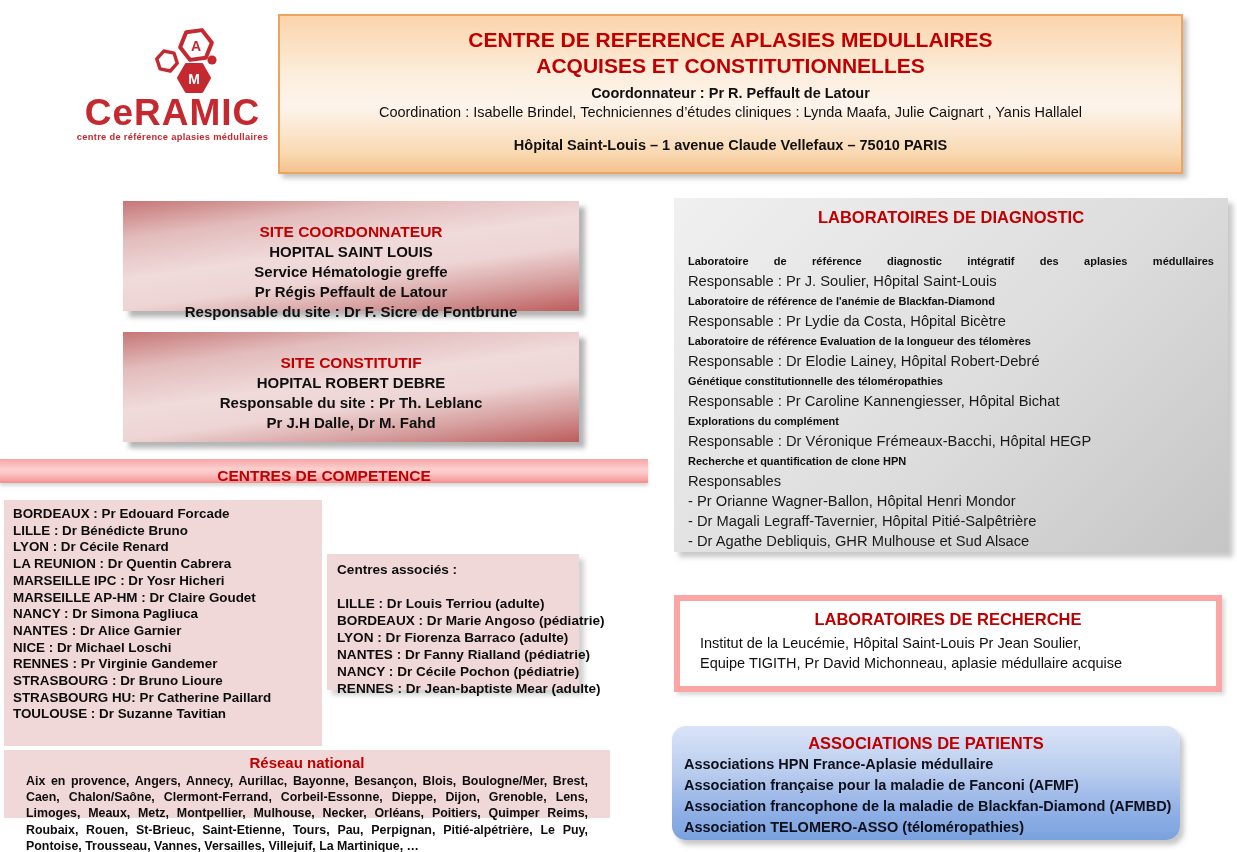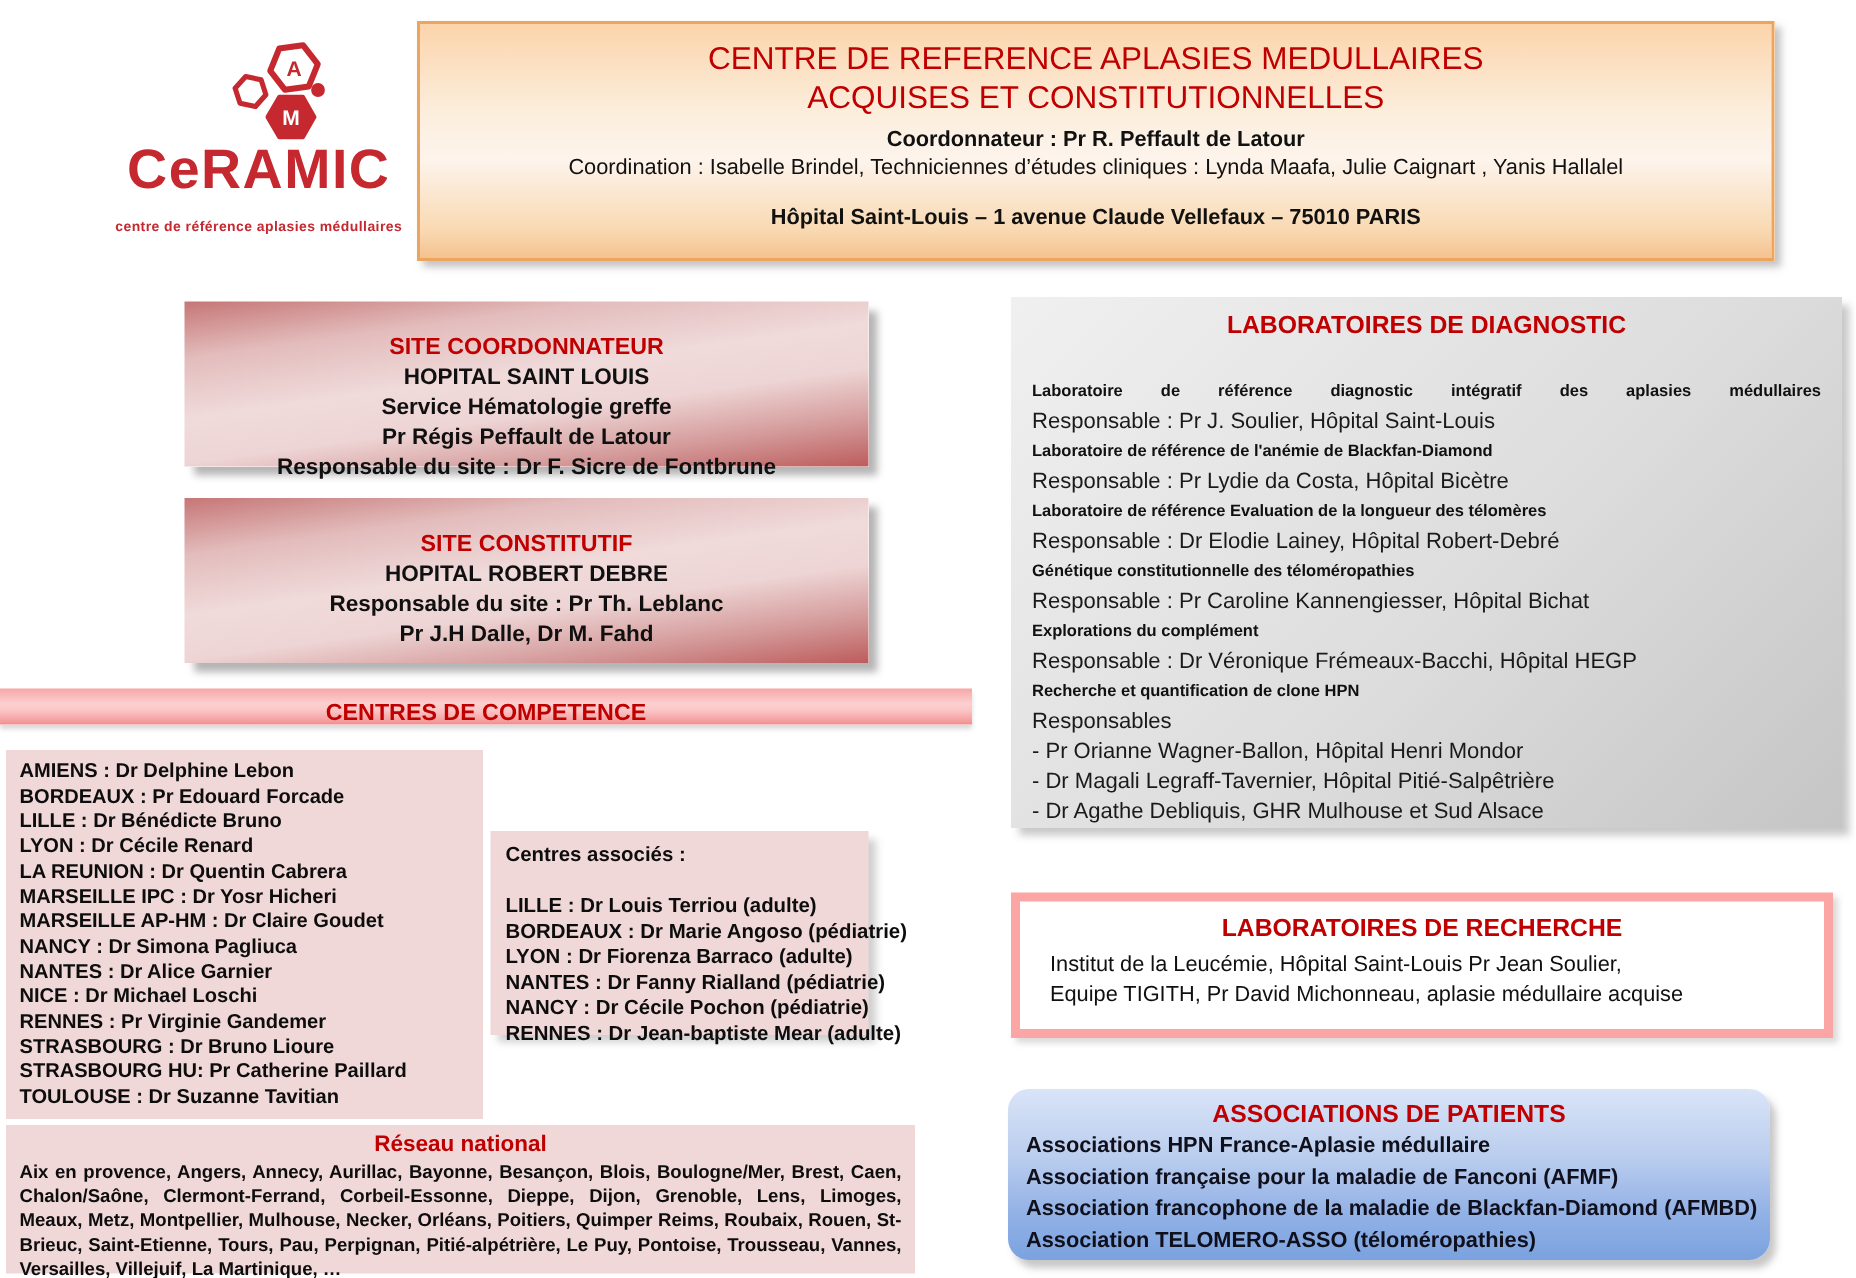--- a/index.html
+++ b/index.html
@@ -4,30 +4,30 @@
 <style>
   html,body{margin:0;padding:0;background:#ffffff;}
   #canvas{
     position:relative;width:1237px;height:852px;background:#ffffff;overflow:hidden;
     font-family:"Liberation Sans", sans-serif;color:#101010;
   }
   
   .logo{position:absolute;left:70px;top:22px;width:205px;text-align:center;}
   .logo svg{display:block;margin:0 auto;}
   .logo-name{font-size:37px;font-weight:bold;color:#c5282f;line-height:34px;letter-spacing:1px;margin-top:2px;}
-  .logo-tagline{font-size:9.3px;font-weight:bold;color:#c5282f;letter-spacing:0.3px;margin-top:16px;white-space:nowrap;}
+  .logo-tagline{font-size:9.3px;font-weight:bold;color:#c5282f;letter-spacing:0.3px;margin-top:2px;white-space:nowrap;}
   
   .header-box{
     position:absolute;left:278px;top:14px;width:905px;height:160px;box-sizing:border-box;
     border:2px solid #eba55e;
     background:linear-gradient(180deg,#fbd4ab 0%,#fceedd 38%,#fdf4ec 58%,#f9d9b2 88%,#f4c28f 100%);
     box-shadow:4px 4px 5px rgba(145,145,145,.55);
     text-align:center;padding-top:11px;
   }
-  .header-title{font-size:21px;font-weight:normal;color:#c00000;line-height:26px;}
+  .header-title{font-size:21px;font-weight:bold;color:#c00000;line-height:26px;}
   .header-coord{font-size:14.5px;font-weight:bold;color:#111;margin-top:6px;}
   .header-coordination{font-size:14.5px;color:#111;margin-top:3px;}
   .header-address{font-size:14.5px;font-weight:bold;color:#111;margin-top:17px;}
   
   .site-box{
     position:absolute;left:123px;width:456px;height:110px;box-sizing:border-box;
     background:linear-gradient(172deg,#c67676 0%,#e3bcbc 22%,#f0dada 45%,#eed5d5 62%,#d49a9a 82%,#bd5c5c 100%);
     box-shadow:6px 6px 5px rgba(130,130,130,.6);
     text-align:center;padding-top:21px;
   }
@@ -50,22 +50,22 @@
   .centre-line{font-size:13.4px;font-weight:bold;color:#0d0d0d;line-height:16.7px;white-space:nowrap;}
   .associes-box{
     position:absolute;left:327px;top:554px;width:252px;height:136px;box-sizing:border-box;
     background:#f1d8d8;box-shadow:5px 5px 5px rgba(150,150,150,.45);
     padding:7px 10px;
   }
   .associes-title{font-size:13.6px;font-weight:bold;color:#0d0d0d;line-height:17px;}
   .associes-spacer{height:17px;}
   .associe-line{font-size:13.6px;font-weight:bold;color:#0d0d0d;line-height:17px;white-space:nowrap;}
   .reseau-box{
-    position:absolute;left:4px;top:750px;width:606px;height:99px;box-sizing:border-box;
-    background:#f1d8d8;padding:3px 9px 6px;
+    position:absolute;left:4px;top:750px;width:606px;height:68px;box-sizing:border-box;
+    background:#f1d8d8;padding:3px 22px 6px;
   }
   .reseau-title{text-align:center;font-size:15px;font-weight:bold;color:#c00000;line-height:20px;}
   .reseau-text{font-size:12.4px;font-weight:bold;color:#0d0d0d;text-align:justify;line-height:16.2px;}
   
   .diag-box{
     position:absolute;left:674px;top:198px;width:554px;height:354px;box-sizing:border-box;
     background:linear-gradient(135deg,#f0f0f0 0%,#dddddd 55%,#c5c5c5 100%);
     box-shadow:5px 5px 5px rgba(145,145,145,.5);
     padding:10px 14px;
   }
@@ -134,21 +134,20 @@
   <div class="site-box" id="site-constitutif">
     <div class="site-title">SITE CONSTITUTIF</div>
     <div class="site-line">HOPITAL ROBERT DEBRE</div>
     <div class="site-line">Responsable du site : Pr Th. Leblanc</div>
     <div class="site-line">Pr J.H Dalle, Dr M. Fahd</div>
   </div>
 
   <div class="banner">CENTRES DE COMPETENCE</div>
 
   <div class="centres-list">
-    <div class="centre-line">AMIENS : Dr Delphine Lebon</div>
     <div class="centre-line">BORDEAUX : Pr Edouard Forcade</div>
     <div class="centre-line">LILLE : Dr Bénédicte Bruno</div>
     <div class="centre-line">LYON : Dr Cécile Renard</div>
     <div class="centre-line">LA REUNION : Dr Quentin Cabrera</div>
     <div class="centre-line">MARSEILLE IPC : Dr Yosr Hicheri</div>
     <div class="centre-line">MARSEILLE AP-HM : Dr Claire Goudet</div>
     <div class="centre-line">NANCY : Dr Simona Pagliuca</div>
     <div class="centre-line">NANTES : Dr Alice Garnier</div>
     <div class="centre-line">NICE : Dr Michael Loschi</div>
     <div class="centre-line">RENNES : Pr Virginie Gandemer</div>

